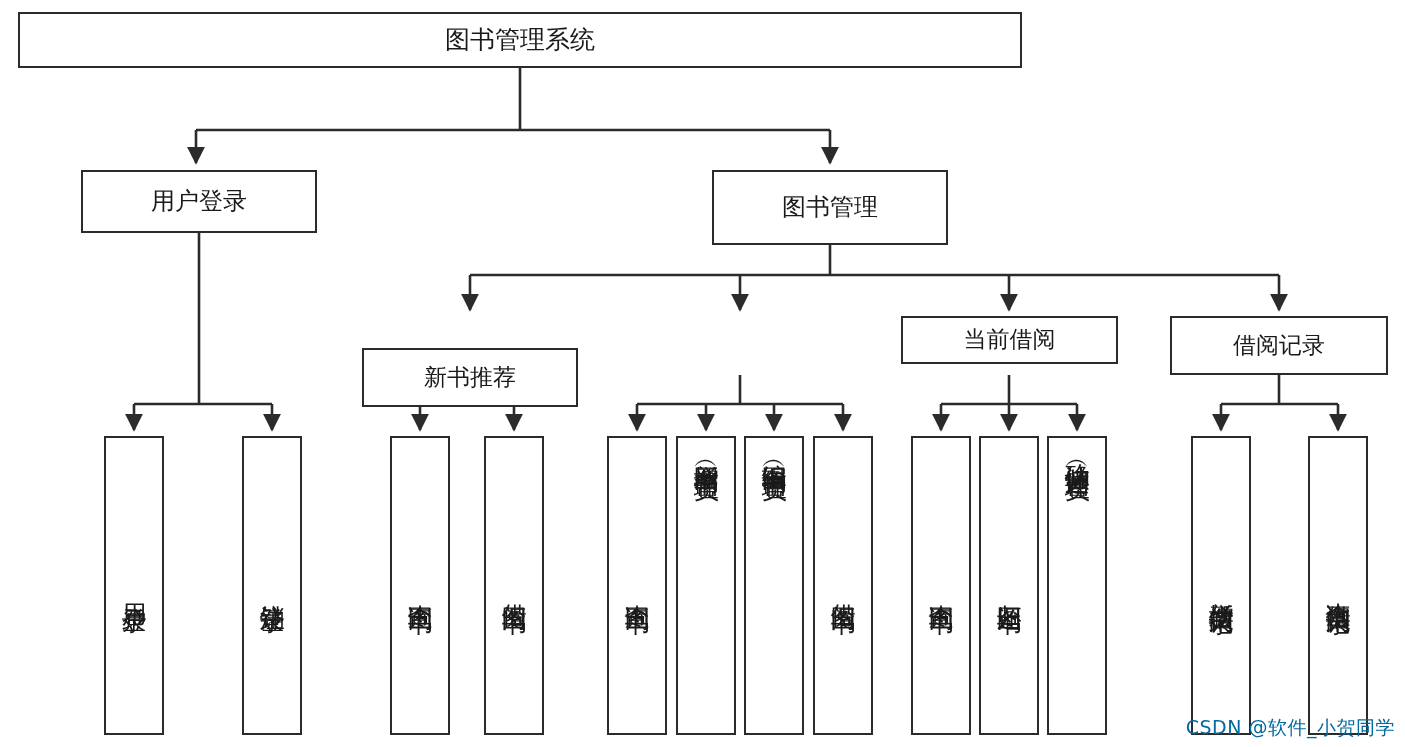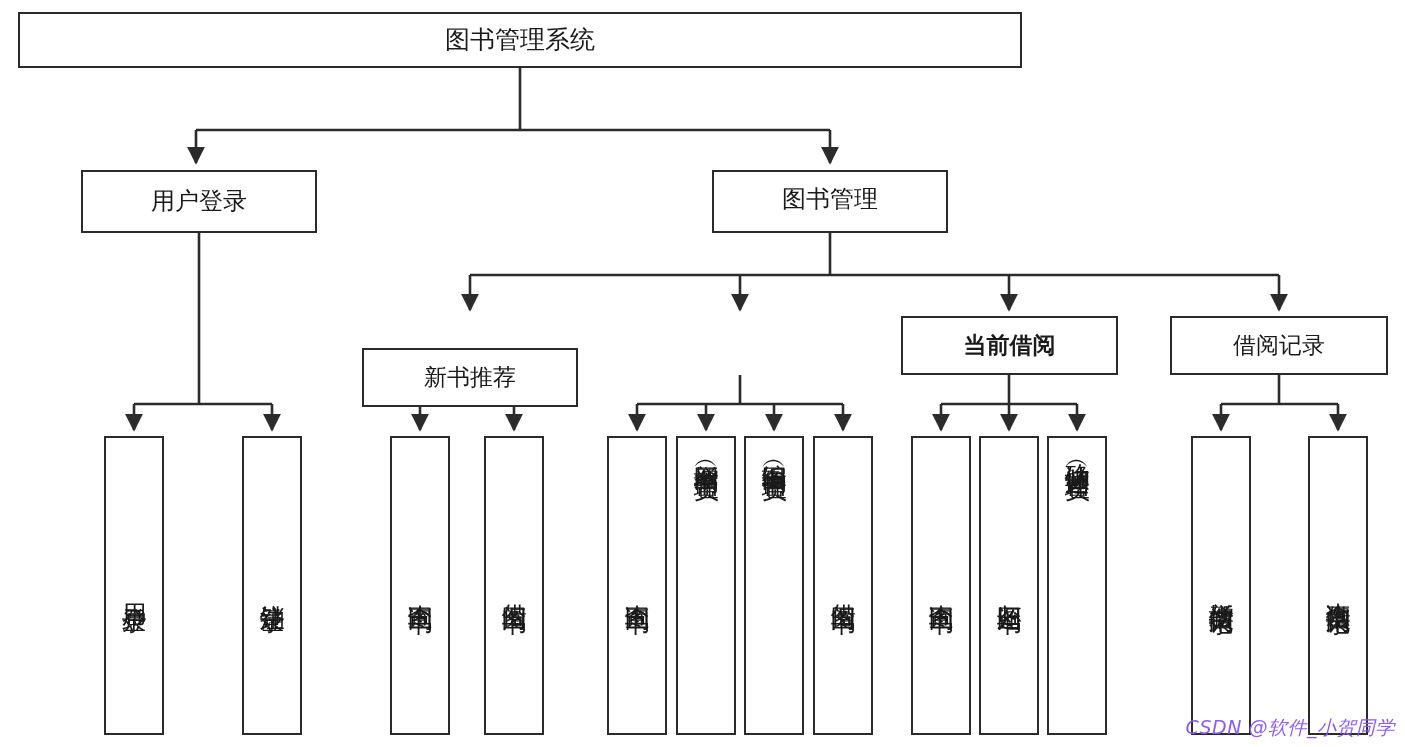--- a/index.html
+++ b/index.html
@@ -63,25 +63,24 @@
   }
   .node-leaf.tall .label {
     align-self: flex-start;
     margin-top: 2px;
   }
   .watermark {
     position: absolute;
     right: 10px;
     bottom: 6px;
     font-size: 19px;
-    color: #8b5cf6;
+    color: #0369a1;
     letter-spacing: 0.5px;
     z-index: 3;
     white-space: nowrap;
-    font-style: italic;
   }
 </style>
 </head>
 <body>
 
 <div id="canvas">
 
   <svg id="wires" viewBox="0 0 1405 747" width="1405" height="747" xmlns="http://www.w3.org/2000/svg">
     <defs>
       <marker id="arrow" viewBox="0 0 10 10" refX="9" refY="5" markerWidth="7" markerHeight="7" orient="auto-start-reverse">
@@ -132,28 +131,28 @@
     </g>
   </svg>
 
   <div class="node node-root" style="left:18px; top:12px; width:1004px; height:56px;">
     <span class="label">图书管理系统</span>
   </div>
 
   <div class="node node-l2" style="left:81px; top:170px; width:236px; height:63px;">
     <span class="label">用户登录</span>
   </div>
-  <div class="node node-l2" style="left:712px; top:170px; width:236px; height:63px;font-family:Liberation Mono, monospace;">
+  <div class="node node-l2" style="left:712px; top:170px; width:236px; height:75px;">
     <span class="label">图书管理</span>
   </div>
 
   <div class="node node-l3" style="left:362px; top:316px; width:216px; height:59px;margin-top:32px;">
     <span class="label">新书推荐</span>
   </div>
-  <div class="node node-l3" style="left:901px; top:316px; width:217px; height:59px;font-weight:bold;">
+  <div class="node node-l3" style="left:901px; top:316px; width:217px; height:48px;">
     <span class="label">当前借阅</span>
   </div>
   <div class="node node-l3" style="left:1170px; top:316px; width:218px; height:59px;">
     <span class="label">借阅记录</span>
   </div>
 
   <div class="node node-leaf" style="left:104px; top:436px; width:60px; height:299px;">
     <span class="label">用户登录</span>
   </div>
   <div class="node node-leaf" style="left:242px; top:436px; width:60px; height:299px;">

